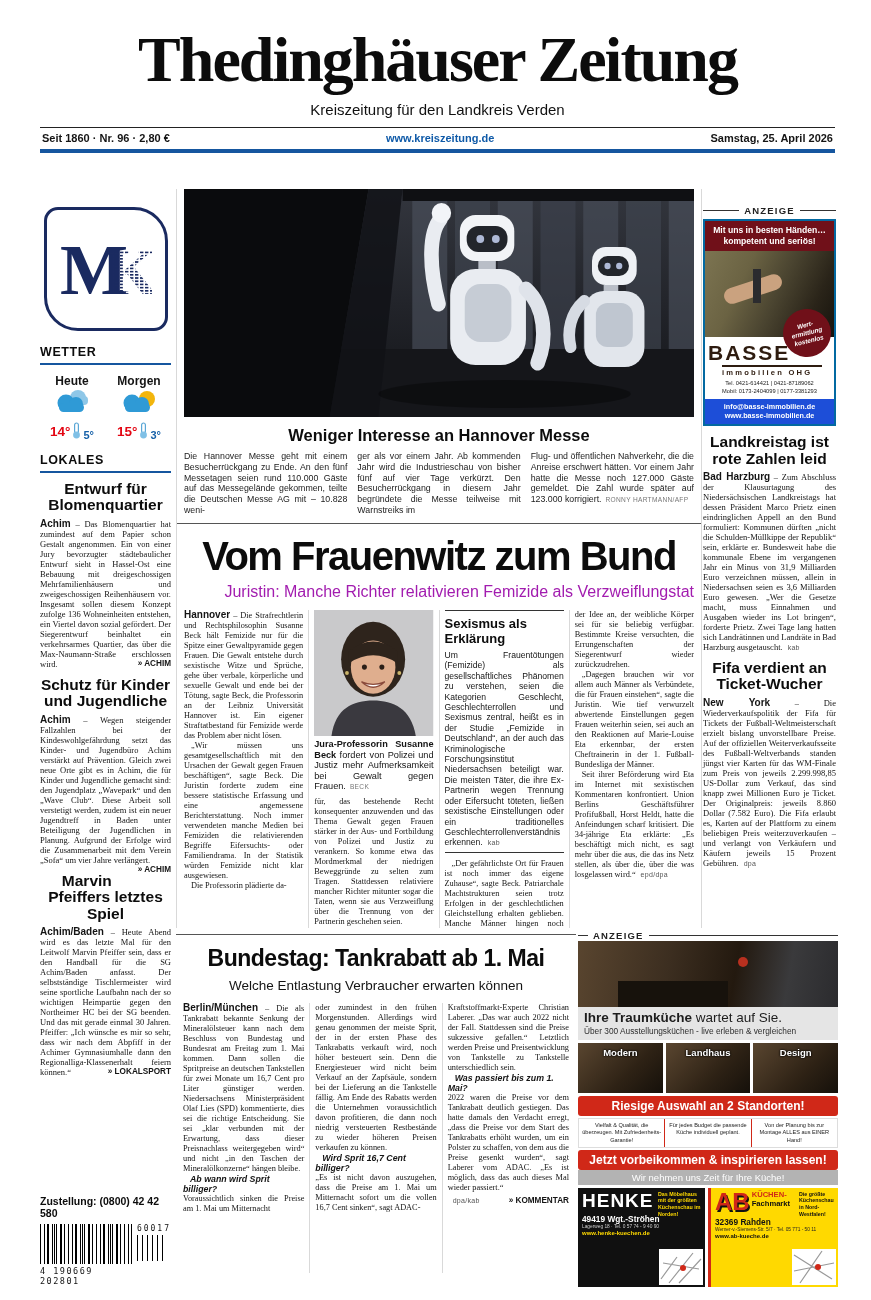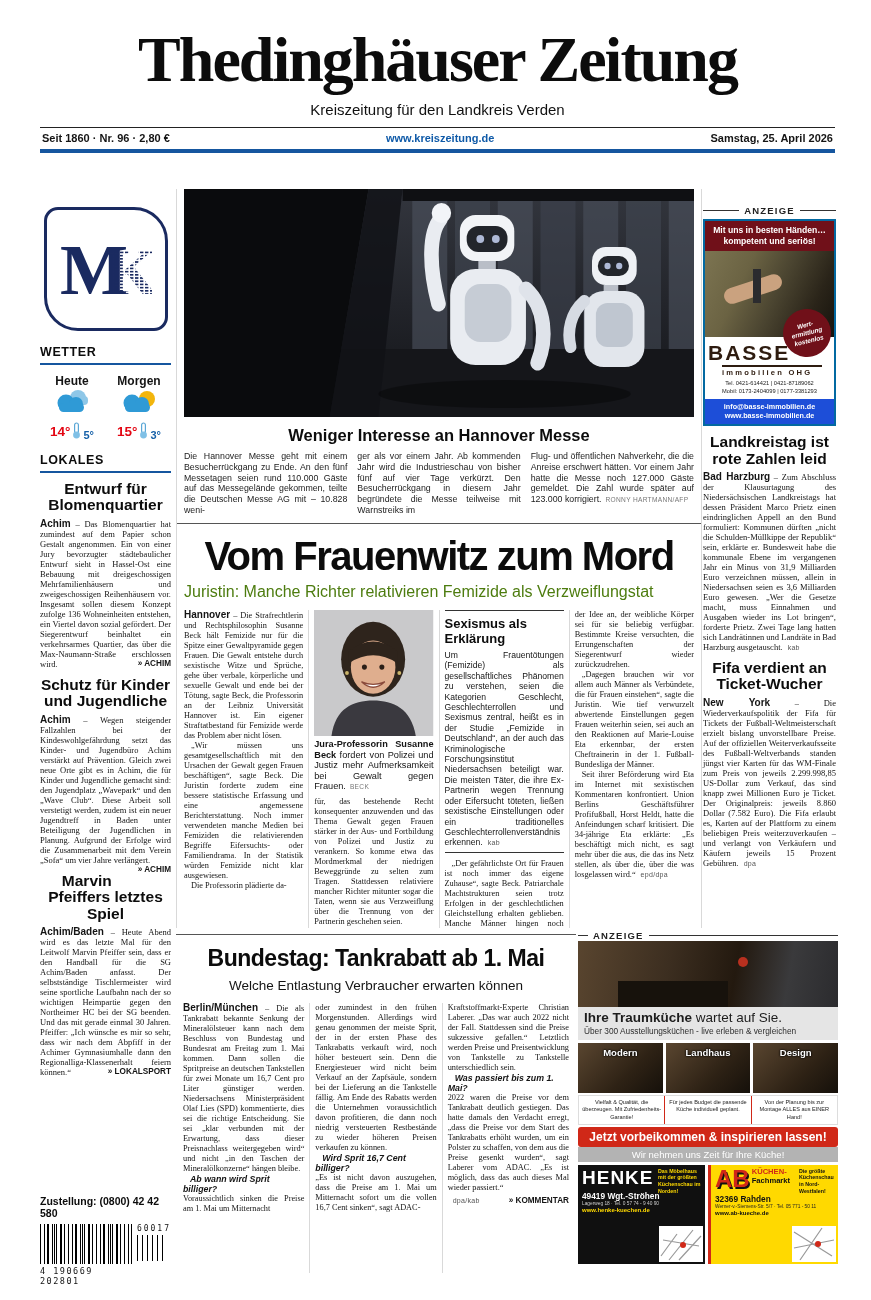--- a/index.html
+++ b/index.html
@@ -53,21 +53,21 @@
   
   .center-col { position:absolute; left:176px; top:189px; width:526px; padding:0 7px;
                 border-left:1px solid #d9d9d9; border-right:1px solid #d9d9d9; }
   .photo { width:100%; height:228px; display:block; }
   .cap-head { font:bold 16.5px "Liberation Sans", sans-serif; text-align:center; margin:9px 0 6px; color:#0c0c0c; }
   .cap-cols { display:flex; gap:10px; height:64px; overflow:hidden; }
   .cap-col { flex:1; font:8.8px/10.8px "Liberation Sans", sans-serif; text-align:justify; color:#1b1b1b; }
   .credit { font:6.6px "Liberation Sans", sans-serif; color:#777; margin-left:4px; white-space:nowrap; letter-spacing:.3px; }
   .center-divider { border-top:1px solid #555; margin:8px -7px 0; }
   .main-head { font:bold 40px/1 "Liberation Sans", sans-serif; letter-spacing:-1.5px; text-align:center; margin-top:12px; color:#0c0c0c; }
-  .main-sub { font:16px "Liberation Sans", sans-serif; text-align:left; margin:7px 0 9px; color:#4d7c0f; }
+  .main-sub { font:16px "Liberation Sans", sans-serif; text-align:right; margin:7px 0 9px; color:#a21caf; }
   .cols4 { display:flex; height:318px; overflow:hidden; }
   .cols4 .col { flex:1; min-width:0; padding:0 5px; overflow:hidden; }
   .cols4 .col:first-child { padding-left:0; }
   .cols4 .col:last-child { padding-right:0; }
   .cols4 .col + .col { border-left:1px solid #d9d9d9; }
   .mcol { font-size:8.3px; line-height:10px; }
   .mcol p { margin:0; }
   .mcol p + p { text-indent:7px; }
   .portrait { width:100%; height:126px; display:block; }
   .p-cap { font:9.2px/10.6px "Liberation Sans", sans-serif; margin:3px 0 5px; text-align:justify; }
@@ -296,21 +296,21 @@
 
     <div class="cap-head">Weniger Interesse an Hannover Messe</div>
     <div class="cap-cols">
       <div class="cap-col">Die Hannover Messe geht mit einem Besucherrückgang zu Ende. An den fünf Messetagen seien rund 110.000 Gäste auf das Messegelände gekommen, teilte die Deutschen Messe AG mit – 10.828 weni-</div>
       <div class="cap-col">ger als vor einem Jahr. Ab kommenden Jahr wird die Industrieschau von bisher fünf auf vier Tage verkürzt. Den Besucherrückgang in diesem Jahr begründete die Messe teilweise mit Warnstreiks im</div>
       <div class="cap-col"><span>Flug- und öffentlichen Nahverkehr, die die Anreise erschwert hätten. Vor einem Jahr hatte die Messe noch 127.000 Gäste gemeldet. Die Zahl wurde später auf 123.000 korrigiert.</span><span class="credit">RONNY HARTMANN/AFP</span></div>
     </div>
 
     <div class="center-divider"></div>
 
-    <h2 class="main-head">Vom Frauenwitz zum Mord</h2>
+    <h2 class="main-head">Vom Frauenwitz zum Bund</h2>
     <div class="main-sub">Juristin: Manche Richter relativieren Femizide als Verzweiflungstat</div>
 
     <div class="cols4">
       <div class="col body mcol">
         <p><b class="loc">Hannover</b> <span>– Die Strafrechtlerin und Rechtsphilosophin Susanne Beck hält Femizide nur für die Spitze einer Gewaltpyramide gegen Frauen. Die Gewalt entstehe durch sexistische Witze und Sprüche, gehe über verbale, körperliche und sexuelle Gewalt und ende bei der Tötung, sagte Beck, die Professorin an der Leibniz Universität Hannover ist. Ein eigener Straftatbestand für Femizide werde das Problem aber nicht lösen.</span></p>
         <p>„Wir müssen uns gesamtgesellschaftlich mit den Ursachen der Gewalt gegen Frauen beschäftigen“, sagte Beck. Die Juristin forderte zudem eine bessere statistische Erfassung und eine angemessene Berichterstattung. Noch immer verwendeten manche Medien bei Femiziden die relativierenden Begriffe Eifersuchts- oder Familiendrama. In der Statistik würden Femizide nicht klar ausgewiesen.</p>
         <p>Die Professorin plädierte da-</p>
       </div>
       <div class="col">
         <svg class="portrait" viewBox="0 0 123 128" preserveAspectRatio="none">
@@ -438,20 +438,21 @@
       <div class="k-thumb">
           <span>Modern</span>
         </div>
       <div class="k-thumb">
           <span>Landhaus</span>
         </div>
       <div class="k-thumb">
           <span>Design</span>
         </div>
     </div>
+    <div class="k-banner1">Riesige Auswahl an 2 Standorten!</div>
     <div class="k-usps">
       <div class="k-usp">Vielfalt &amp; Qualität, die überzeugen. Mit Zufriedenheits-Garantie!</div>
       <div class="k-usp">Für jedes Budget die passende Küche individuell geplant.</div>
       <div class="k-usp">Von der Planung bis zur Montage ALLES aus EINER Hand!</div>
     </div>
     <div class="k-banner2">Jetzt vorbeikommen &amp; inspirieren lassen!</div>
     <div class="k-banner2-sub">Wir nehmen uns Zeit für Ihre Küche!</div>
 
     <div class="k-bottom">
       <div class="k-henke">

